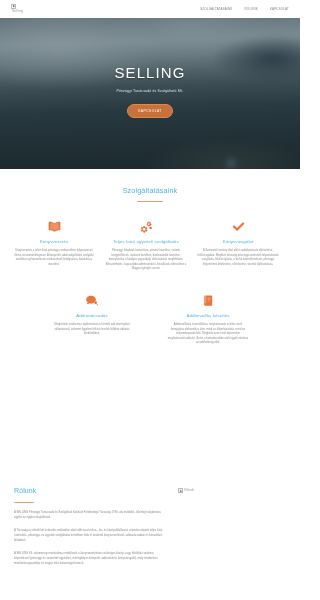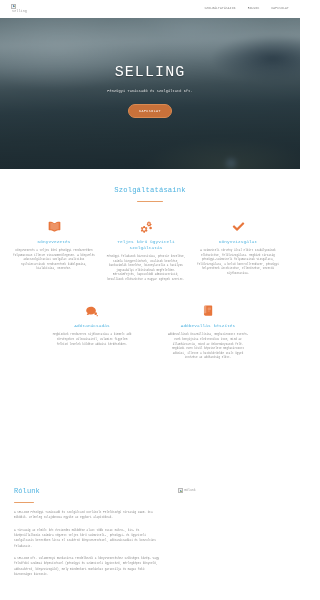--- a/index.html
+++ b/index.html
@@ -18,21 +18,20 @@
     font-size: 3.1px;
     line-height: 1.55;
     -webkit-font-smoothing: antialiased;
   }
 
   .page {
     width: 300px;
     height: 600px;
     position: relative;
     overflow: hidden;
-    font-family: Liberation Mono, monospace;
   }
 
   
   .navbar {
     position: absolute;
     top: 0; left: 0;
     width: 300px;
     height: 18px;
     background: #ffffff;
     display: flex;

